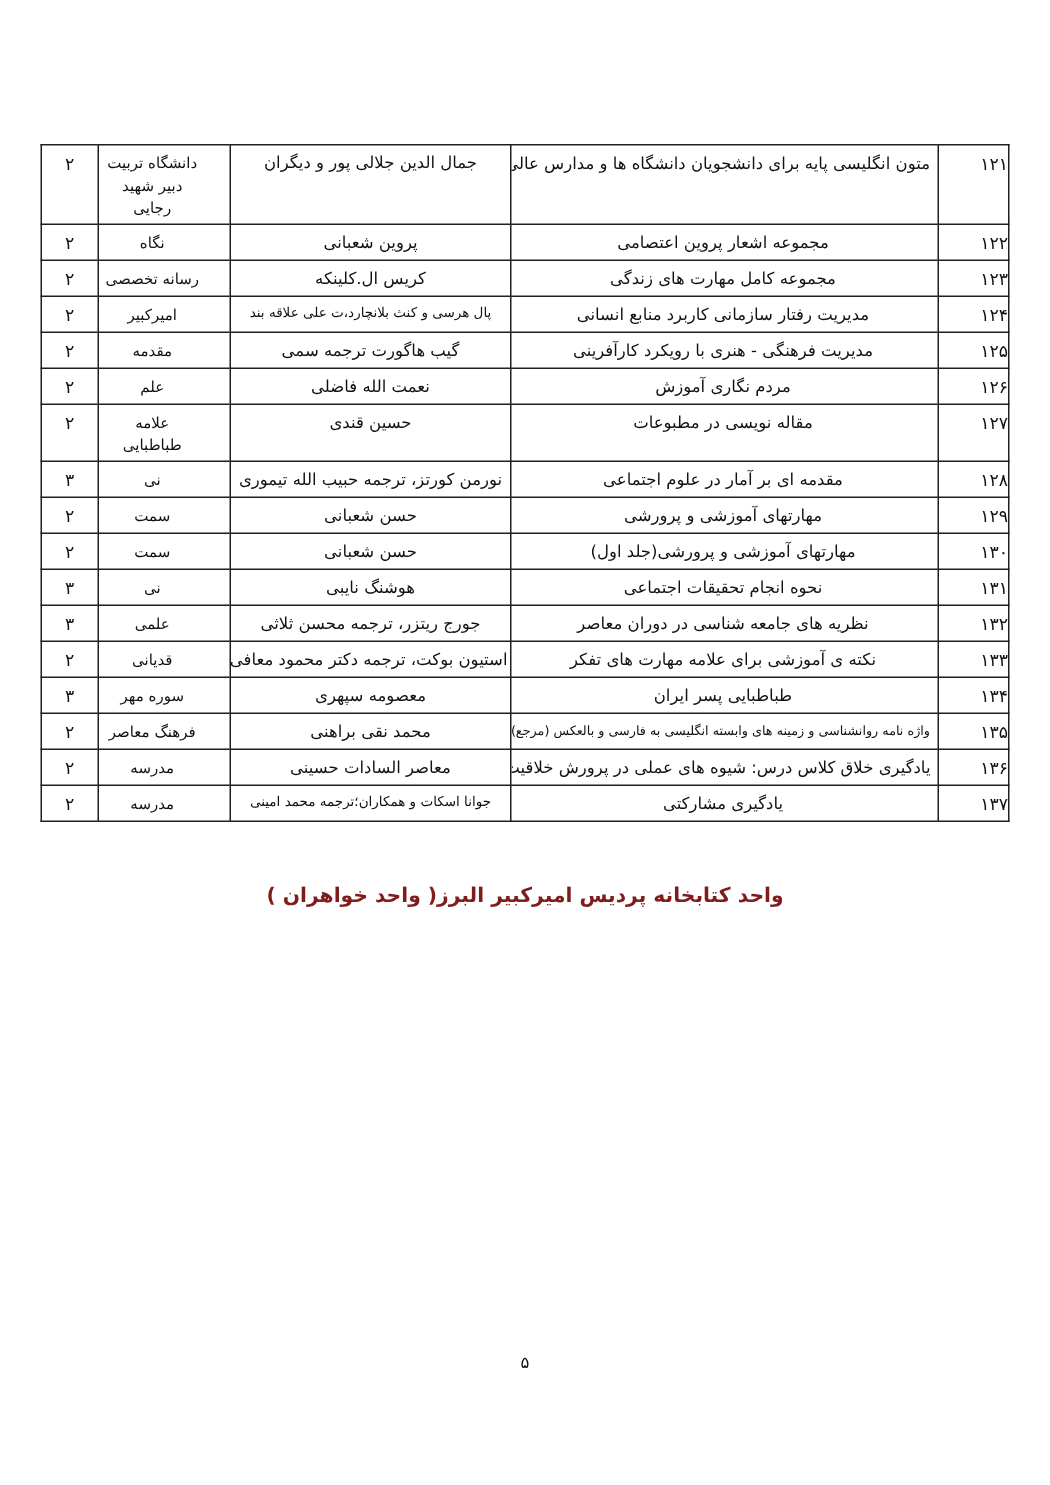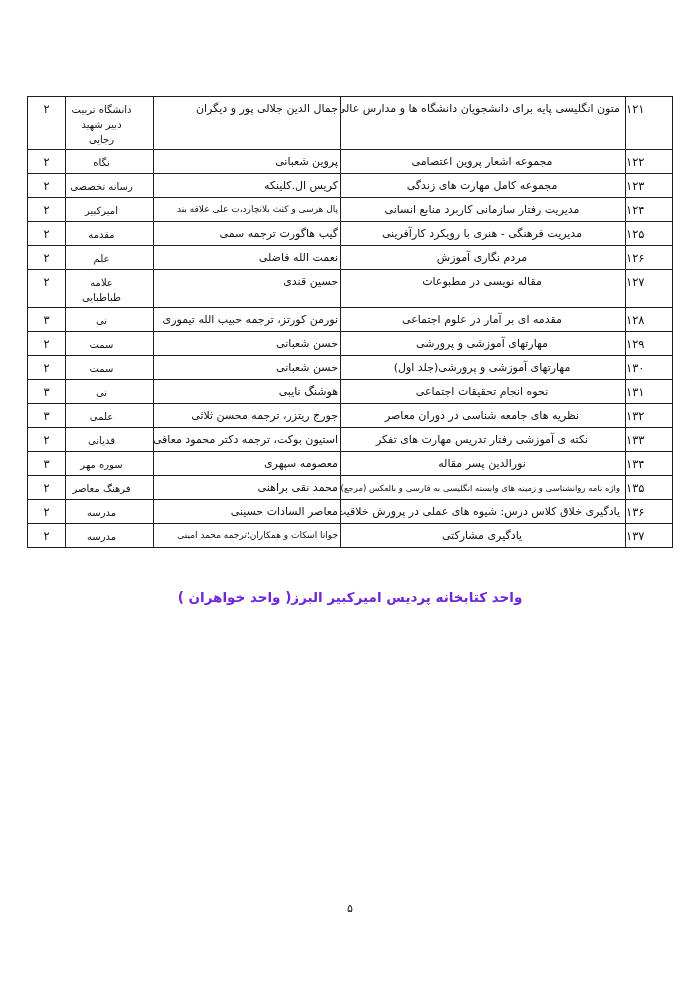--- a/index.html
+++ b/index.html
@@ -28,33 +28,33 @@
   table.books td {
     border: 1px solid #1f1f1f;
     vertical-align: top;
     padding-top: 5px;
     padding-bottom: 2px;
     overflow: hidden;
   }
   tbody tr { height: 24px; }
   tbody tr:first-child { height: 46px; }
   td.col-num {
-    text-align: left;
+    text-align: right;
     font-size: 11.5px;
   }
   td.col-title {
     text-align: center;
     padding-right: 5px;
     padding-left: 3px;
     font-size: 11px;
     white-space: nowrap;
   }
   td.col-title.small { font-size: 8.5px; padding-top: 7px; }
   td.col-author {
-    text-align: right;
+    text-align: center;
     font-size: 11px;
     white-space: nowrap;
     padding-left: 2px;
     padding-right: 2px;
   }
   td.col-author.small { font-size: 9px; padding-top: 6px; }
   td.col-publisher {
     text-align: center;
     font-size: 10px;
     line-height: 1.5;
@@ -67,21 +67,21 @@
   }
   .section-heading {
     position: absolute;
     top: 589px;
     left: 0;
     width: 100%;
     text-align: center;
     direction: rtl;
     font-weight: bold;
     font-size: 13.5px;
-    color: #6d28d9;
+    color: #7f1d1d;
     letter-spacing: 0;
   }
   .page-number {
     position: absolute;
     top: 902px;
     left: 0;
     width: 100%;
     text-align: center;
     font-size: 11px;
     color: #111;
@@ -180,28 +180,28 @@
         </tr>
         <tr>
           <td class="col-num">۱۳۲</td>
           <td class="col-title">نظریه های جامعه شناسی در دوران معاصر</td>
           <td class="col-author">جورج ریتزر، ترجمه محسن ثلاثی</td>
           <td class="col-publisher">علمی</td>
           <td class="col-count">۳</td>
         </tr>
         <tr>
           <td class="col-num">۱۳۳</td>
-          <td class="col-title">نکته ی آموزشی رفتار تدریس مهارت های تفکر</td>
+          <td class="col-title">نکته ی آموزشی برای علامه مهارت های تفکر</td>
           <td class="col-author">استیون بوکت، ترجمه دکتر محمود معافی</td>
           <td class="col-publisher">قدیانی</td>
           <td class="col-count">۲</td>
         </tr>
         <tr>
           <td class="col-num">۱۳۴</td>
-          <td class="col-title">نورالدین پسر مقاله</td>
+          <td class="col-title">طباطبایی پسر ایران</td>
           <td class="col-author">معصومه سپهری</td>
           <td class="col-publisher">سوره مهر</td>
           <td class="col-count">۳</td>
         </tr>
         <tr>
           <td class="col-num">۱۳۵</td>
           <td class="col-title small">واژه نامه روانشناسی و زمینه های وابسته انگلیسی به فارسی و بالعکس (مرجع)</td>
           <td class="col-author">محمد نقی براهنی</td>
           <td class="col-publisher">فرهنگ معاصر</td>
           <td class="col-count">۲</td>

